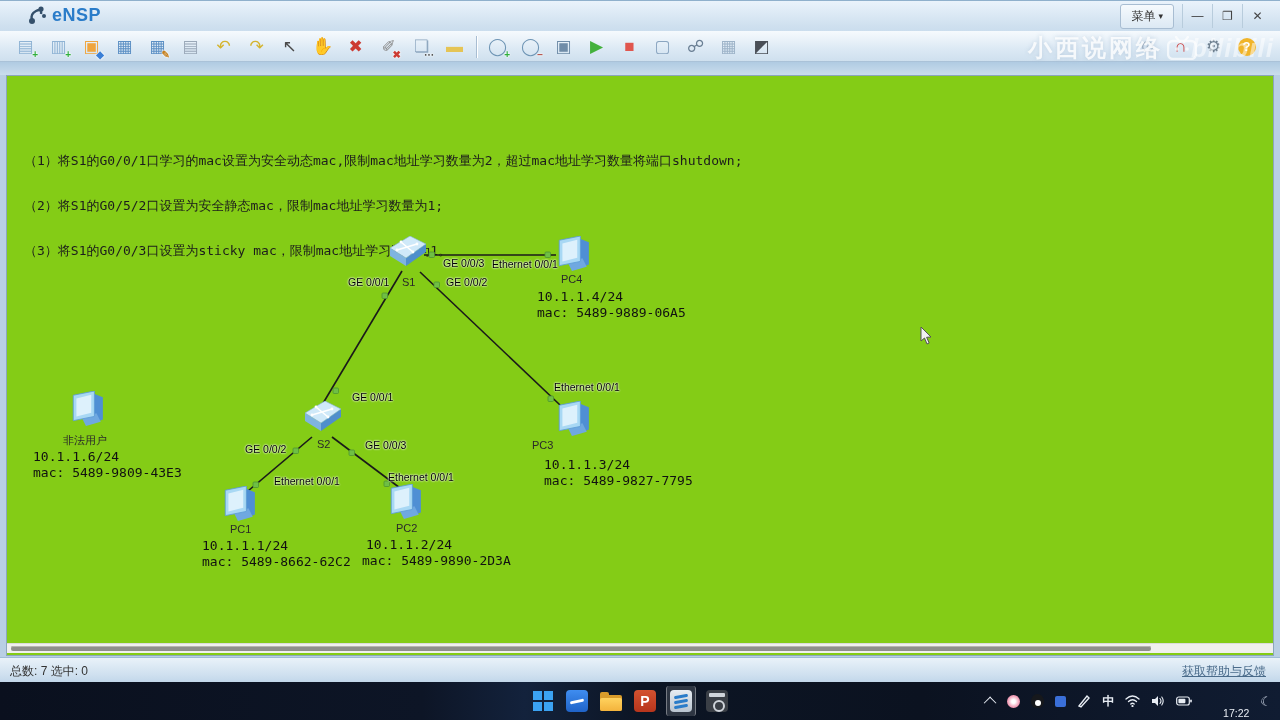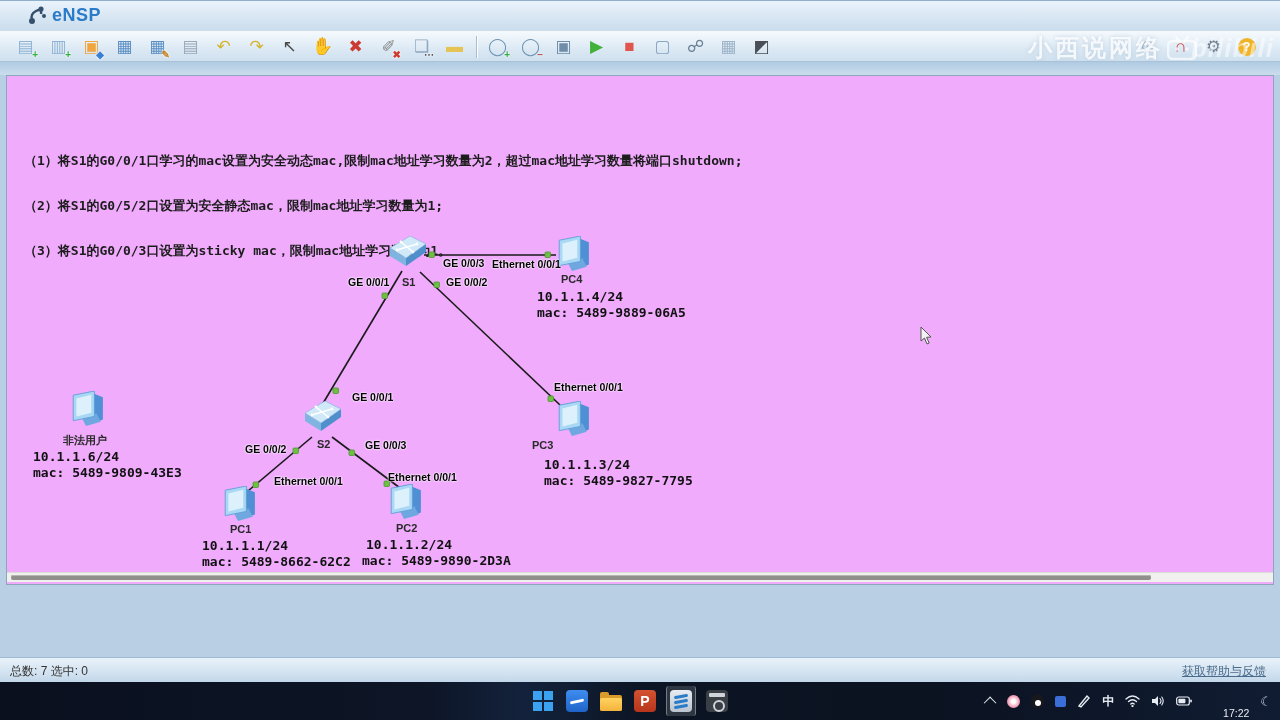--- a/index.html
+++ b/index.html
@@ -41,22 +41,22 @@
     text-shadow:0 0 4px rgba(180,200,220,.8); }
   .wm-tv { margin-left:4px; opacity:.8; }
   .wm-bili { font-size:26px; font-style:italic; font-weight:bold; color:rgba(255,255,255,.5);
     margin-left:-6px; letter-spacing:1px; }
 
   
   .band { position:absolute; left:0; top:62px; width:1280px; height:13px;
     background:linear-gradient(#b0cbe2,#cadded); }
   .side-frame-l, .side-frame-r { position:absolute; top:75px; width:6px; height:581px; background:#b9cfe4; }
   .side-frame-l { left:0; } .side-frame-r { right:0; }
-  .canvas { position:absolute; left:6px; top:75px; width:1268px; height:510px; background:#f0abfc;
-    border:1px solid #8ca6bc; overflow:hidden;font-weight:bold; }
+  .canvas { position:absolute; left:6px; top:75px; width:1268px; height:581px; background:#84cc16;
+    border:1px solid #8ca6bc; overflow:hidden; }
 
   .instructions { position:absolute; left:17px; top:47px; font-family:"DejaVu Sans Mono", monospace;
     font-size:13px; line-height:15px; color:#1c1c1c; white-space:pre; }
 
   .topo-svg { position:absolute; left:0; top:0; }
 
   .dev { position:absolute; cursor:pointer; }
   .dev svg { display:block; }
   .lbl { position:absolute; font-size:11px; color:#2a2a2a; white-space:nowrap; }
   .plbl { position:absolute; font-size:10.5px; color:#000; white-space:nowrap;
@@ -146,20 +146,29 @@
   <div class="titlebar">
     <div class="logo-wrap">
       <svg width="20" height="22" viewBox="0 0 20 22">
         <path d="M4,16 Q2,10 8,7 Q14,4 13,10" fill="none" stroke="#35506b" stroke-width="2.4"></path>
         <circle cx="13" cy="5" r="2.6" fill="#35506b"></circle>
         <circle cx="4" cy="17" r="3" fill="#35506b"></circle>
         <circle cx="16" cy="12" r="2" fill="#35506b"></circle>
       </svg>
       <span class="logo-text">eNSP</span>
     </div>
+    <div class="win-controls">
+      <span class="menu-btn">
+        <span>菜单</span>
+        <span style="font-size:9px;">▾</span>
+      </span>
+      <span class="wc-btn">—</span>
+      <span class="wc-btn">❐</span>
+      <span class="wc-btn">✕</span>
+    </div>
   </div>
 
   <div class="toolbar">
     <div id="toolbar-buttons">
         <span class="tbtn">
           <span class="tg" style="color: rgb(143, 179, 212);">▤</span>
           <span class="tbadge" style="color: rgb(47, 175, 60);">+</span>
         </span>
         <span class="tbtn">
           <span class="tg" style="color: rgb(143, 179, 212);">▥</span>

